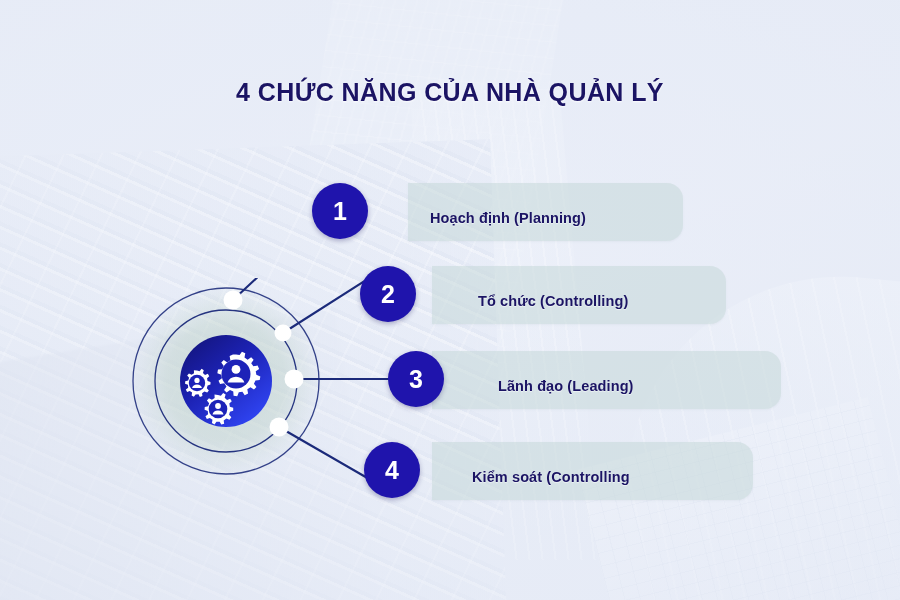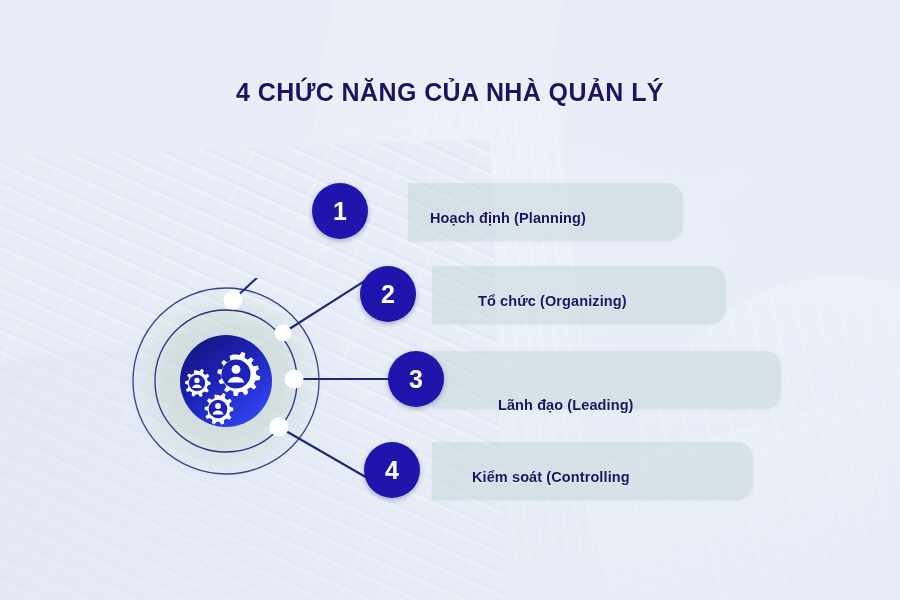--- a/index.html
+++ b/index.html
@@ -260,21 +260,21 @@
   #row-1 .bar-label  { left: 118px; }
   #row-1 .num-circle { left: 0px;   top: 0px; }
 
   #row-2 { left: 360px; top: 266px; width: 380px; }
   #row-2 .bar        { left: 72px;  width: 294px; }
   #row-2 .bar-label  { left: 118px; }
   #row-2 .num-circle { left: 0px;   top: 0px; }
 
   #row-3 { left: 388px; top: 351px; width: 400px; }
   #row-3 .bar        { left: 44px;  width: 349px; }
-  #row-3 .bar-label  { left: 110px; margin-top: 19px; }
+  #row-3 .bar-label  { left: 110px; }
   #row-3 .num-circle { left: 0px;   top: 0px; }
 
   #row-4 { left: 364px; top: 442px; width: 400px; }
   #row-4 .bar        { left: 68px;  width: 321px; }
   #row-4 .bar-label  { left: 108px; }
   #row-4 .num-circle { left: 0px;   top: 0px; }
 </style>
 </head>
 <body>
 
@@ -377,21 +377,21 @@
   </div>
 
   <div class="row" id="row-1">
     <div class="bar"></div>
     <div class="bar-label">Hoạch định (Planning)</div>
     <div class="num-circle">1</div>
   </div>
 
   <div class="row" id="row-2">
     <div class="bar"></div>
-    <div class="bar-label">Tổ chức (Organizing)</div>
+    <div class="bar-label">Tổ chức (Controlling)</div>
     <div class="num-circle">2</div>
   </div>
 
   <div class="row" id="row-3">
     <div class="bar"></div>
     <div class="bar-label">Lãnh đạo (Leading)</div>
     <div class="num-circle">3</div>
   </div>
 
   <div class="row" id="row-4">

